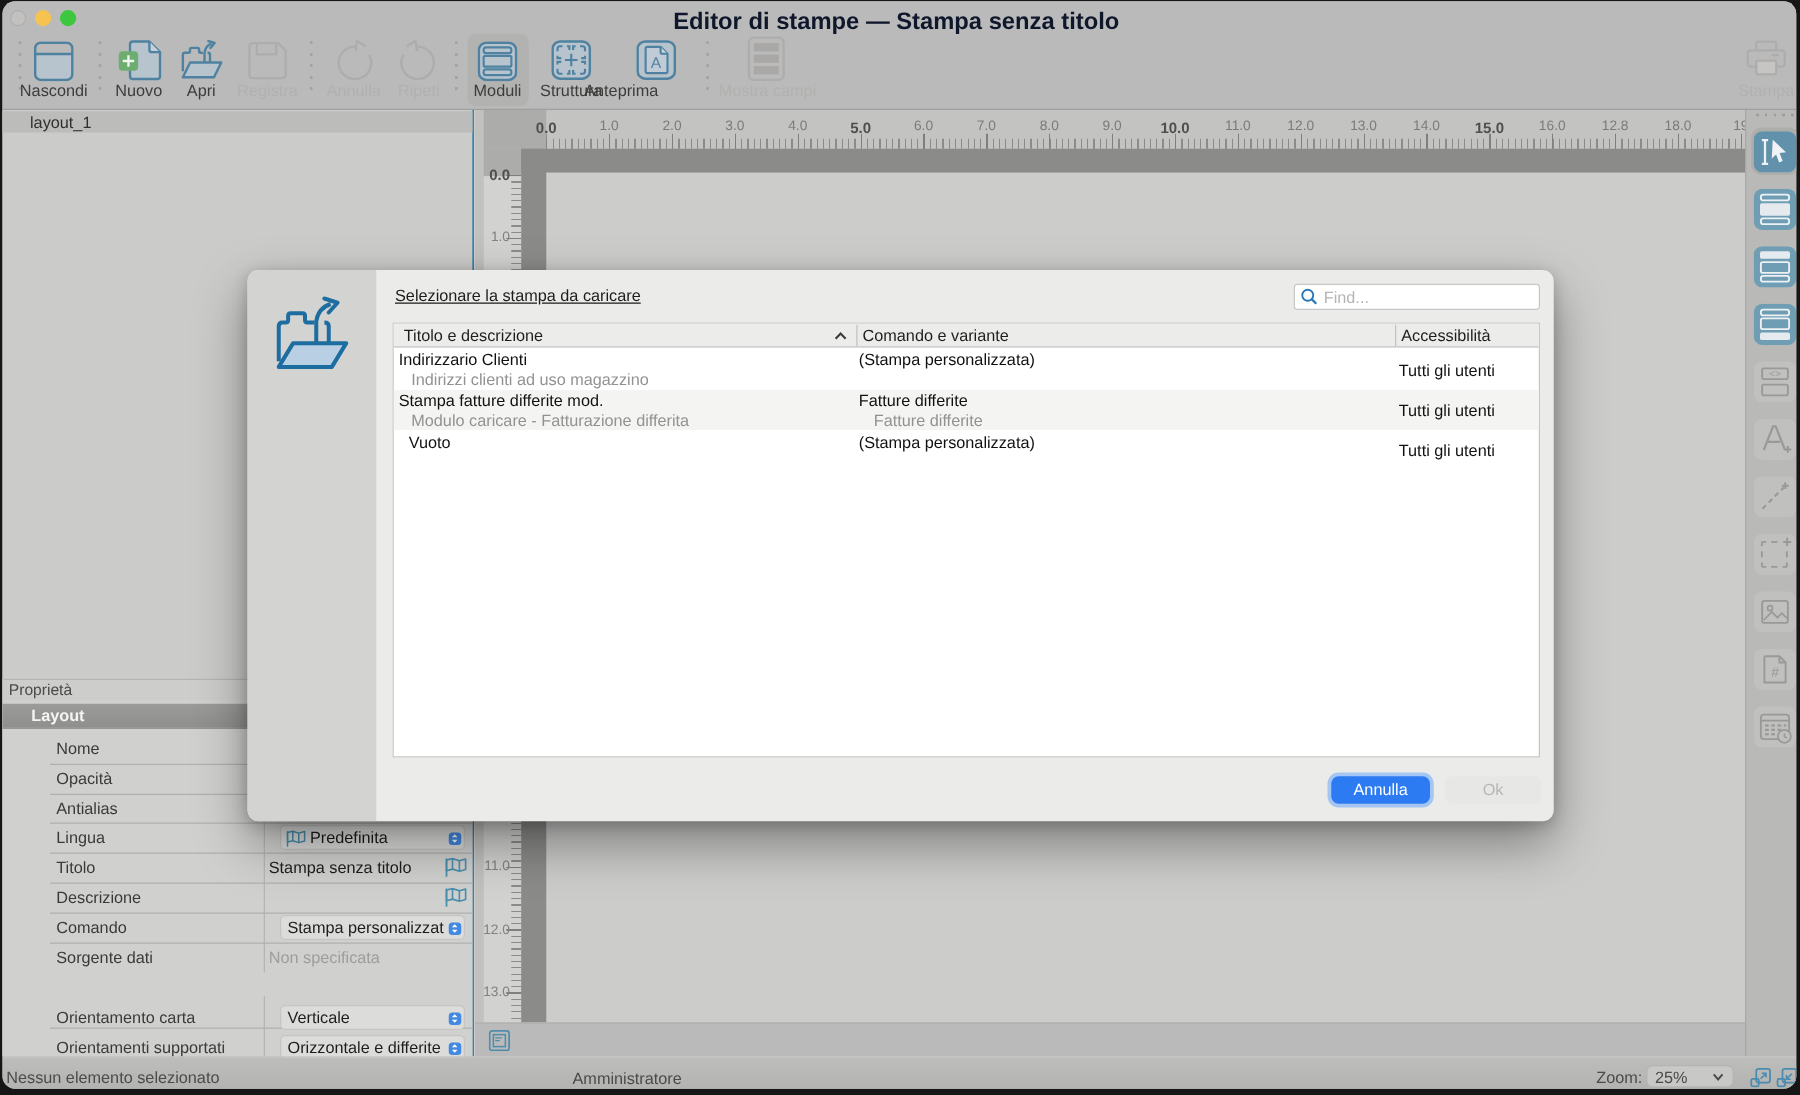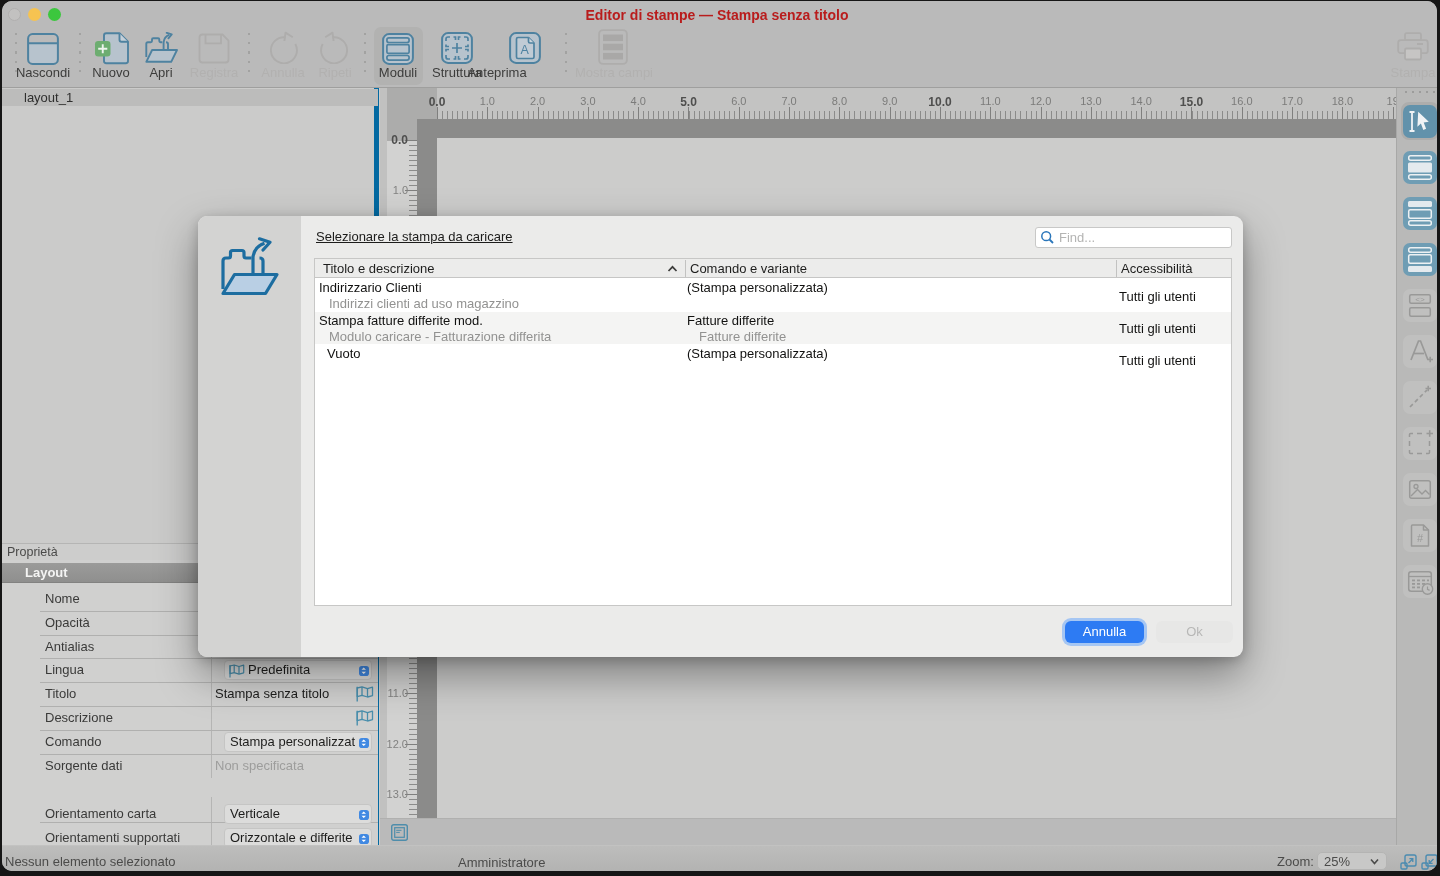--- a/index.html
+++ b/index.html
@@ -9,30 +9,30 @@
   border-radius:10px; overflow:hidden; background:#cdcdcc; }
 .abs { position:absolute; left:-2px; top:-1px; width:1440px; height:876px; }
 .a { position:absolute; }
 svg { display:block; }
 
 
 .tbar { left:0; top:1px; width:1440px; height:87px;
   background:#bababa; border-bottom:1px solid #9f9f9e; }
 .light { position:absolute; top:8px; width:13px; height:13px; border-radius:50%; }
 .title { position:absolute; top:7px; left:0; width:1434px; text-align:center;
-  font-size:14px; font-weight:bold; color:#b91c1c; }
+  font-size:19px; font-weight:bold; color:#0f172a; }
 .tlabel { position:absolute; top:65px; font-size:13px; color:#3c3c3b;
   text-align:center; white-space:nowrap; }
 .tlabel.dis { color:#b2b1b0; }
 .tsep { position:absolute; top:33px; height:46px; width:2px;
   background:repeating-linear-gradient(to bottom,#a2a2a1 0 2.2px,transparent 2.2px 9.2px); }
 
 
 .lpanel { left:0; top:88px; width:379px; height:757px; background:#cbcbca;
-  border-right:5px solid #0369a1; }
+  border-right:1px solid #0369a1; }
 .lay1 { position:absolute; left:0; top:1px; width:378px; height:17px;
   background:#bcbcbb; font-size:13px; color:#2f2f2e; padding-left:24px; line-height:17px; }
 .propbar { position:absolute; left:0; top:455px; width:378px; height:17px;
   background:#cdcdcc; border-top:1px solid #b5b5b4;
   font-size:12.5px; color:#4a4a49; padding-left:7px; line-height:16px; }
 .secbar { position:absolute; left:0; width:378px; height:18px;
   background:linear-gradient(#9b9b9a,#8f8f8e); border-bottom:1px solid #828281;
   color:#f4f4f3; font-weight:bold; font-size:13px; padding-left:25px; line-height:18px; }
 .prow-line { position:absolute; left:40px; width:338px; height:1px; background:#b0b0af; }
 .plabel { position:absolute; left:45px; font-size:13px; color:#3a3a39; line-height:24px; white-space:nowrap; }
@@ -282,21 +282,21 @@
       <div class="hnum" style="left:409.1px;">7.0</div>
       <div class="hnum" style="left:459.4px;">8.0</div>
       <div class="hnum" style="left:509.7px;">9.0</div>
       <div class="hnum b" style="left:560.0px;">10.0</div>
       <div class="hnum" style="left:610.3px;">11.0</div>
       <div class="hnum" style="left:660.6px;">12.0</div>
       <div class="hnum" style="left:710.9px;">13.0</div>
       <div class="hnum" style="left:761.2px;">14.0</div>
       <div class="hnum b" style="left:811.5px;">15.0</div>
       <div class="hnum" style="left:861.8px;">16.0</div>
-      <div class="hnum" style="left:912.1px;">17.0</div>
+      <div class="hnum" style="left:912.1px;">12.8</div>
       <div class="hnum" style="left:962.4px;">18.0</div>
       <div class="hnum" style="left:1012.7px;">19</div>
         </div>
     <div id="vnums">
           <div class="vnum b" style="left:0px;top:52.0px;">0.0</div>
       <div class="vnum" style="left:0px;top:102.3px;">1.0</div>
       <div class="vnum" style="left:0px;top:152.6px;">2.0</div>
       <div class="vnum" style="left:0px;top:202.9px;">3.0</div>
       <div class="vnum" style="left:0px;top:253.2px;">4.0</div>
       <div class="vnum b" style="left:0px;top:303.5px;">5.0</div>

